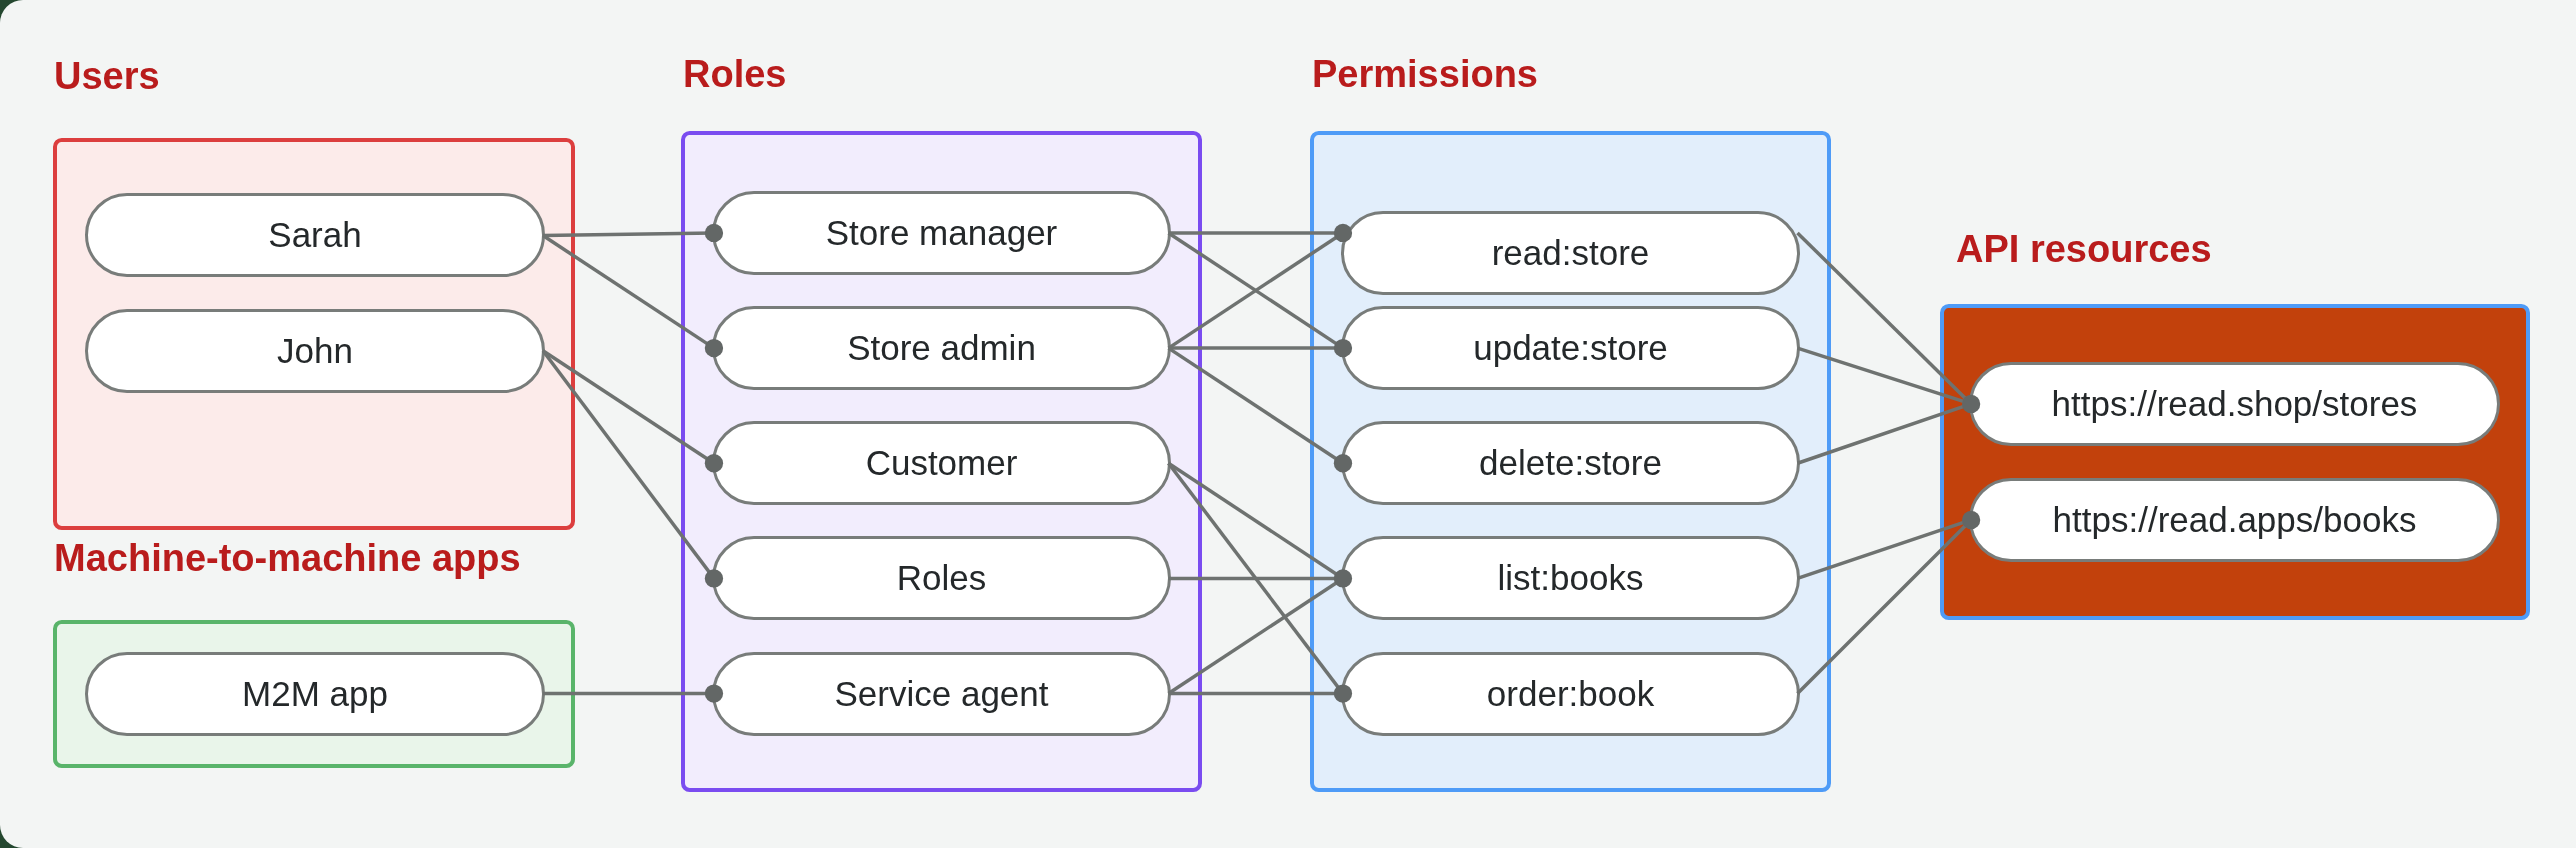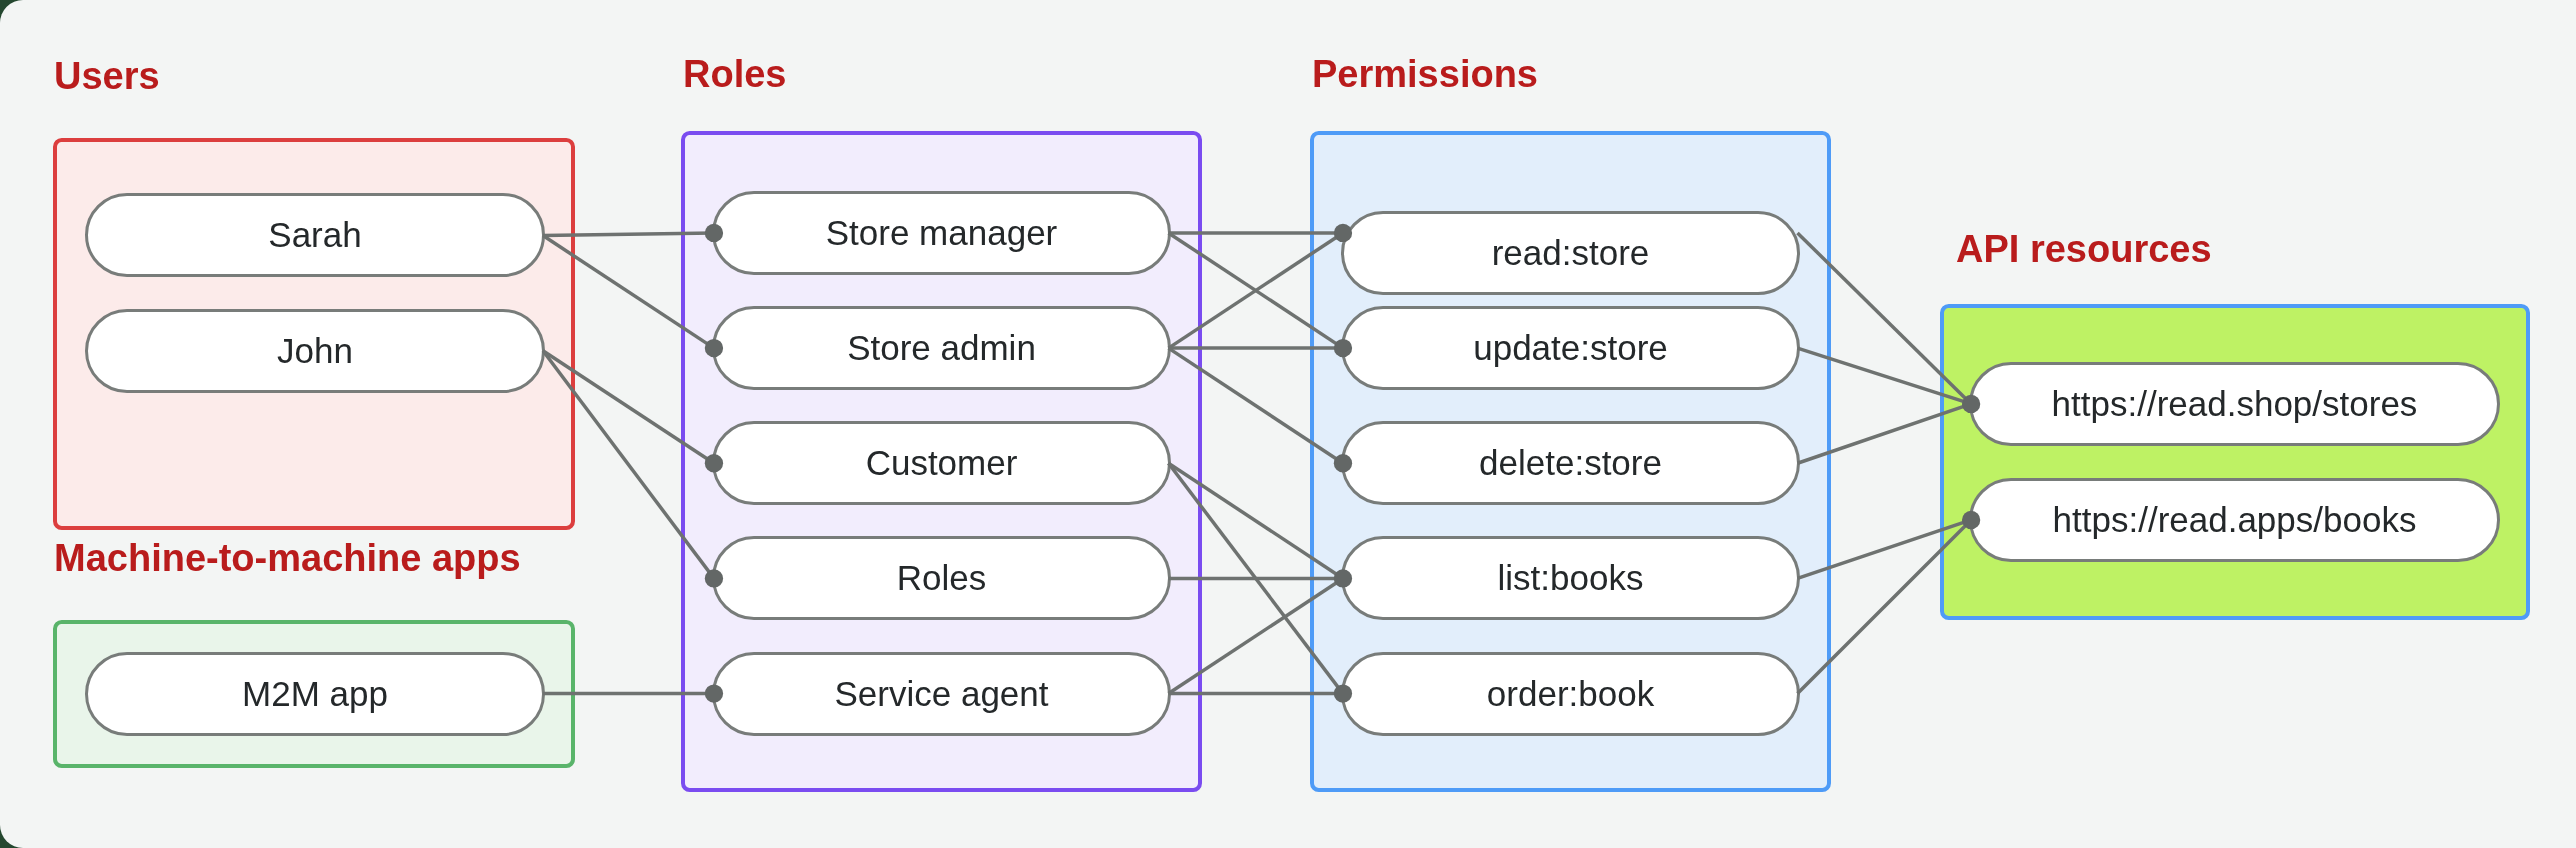--- a/index.html
+++ b/index.html
@@ -89,21 +89,21 @@
   </section>
 
   <section class="group" style="left: 1310px; top: 131px; width: 521px; height: 661px; border-color: rgb(78, 155, 247); background: rgb(226, 238, 251);">
     <div class="pill" style="left:27px; top:56px; width:459px;margin-top:20px;">read:store</div>
     <div class="pill" style="left:27px; top:171px; width:459px;">update:store</div>
     <div class="pill" style="left:27px; top:286px; width:459px;">delete:store</div>
     <div class="pill" style="left:27px; top:401px; width:459px;">list:books</div>
     <div class="pill" style="left:27px; top:517px; width:459px;">order:book</div>
   </section>
 
-  <section class="group" style="left: 1940px; top: 304px; width: 590px; height: 316px; border-color: rgb(78, 155, 247); background: #bef264;">
+  <section class="group" style="left: 1940px; top: 304px; width: 590px; height: 316px; border-color: rgb(78, 155, 247); background: #c2410c;">
     <div class="pill" style="left:25px; top:54px; width:531px;">https://read.shop/stores</div>
     <div class="pill" style="left:25px; top:170px; width:531px;">https://read.apps/books</div>
   </section>
 
   <svg id="edges" width="2576" height="848" viewBox="0 0 2952 972">
       <line x1="622" y1="270" x2="818" y2="267" stroke="#6e7270" stroke-width="4"></line>
       <line x1="622" y1="270" x2="818" y2="399" stroke="#6e7270" stroke-width="4"></line>
       <line x1="622" y1="402" x2="818" y2="531" stroke="#6e7270" stroke-width="4"></line>
       <line x1="622" y1="402" x2="818" y2="663" stroke="#6e7270" stroke-width="4"></line>
       <line x1="622" y1="795" x2="818" y2="795" stroke="#6e7270" stroke-width="4"></line>

